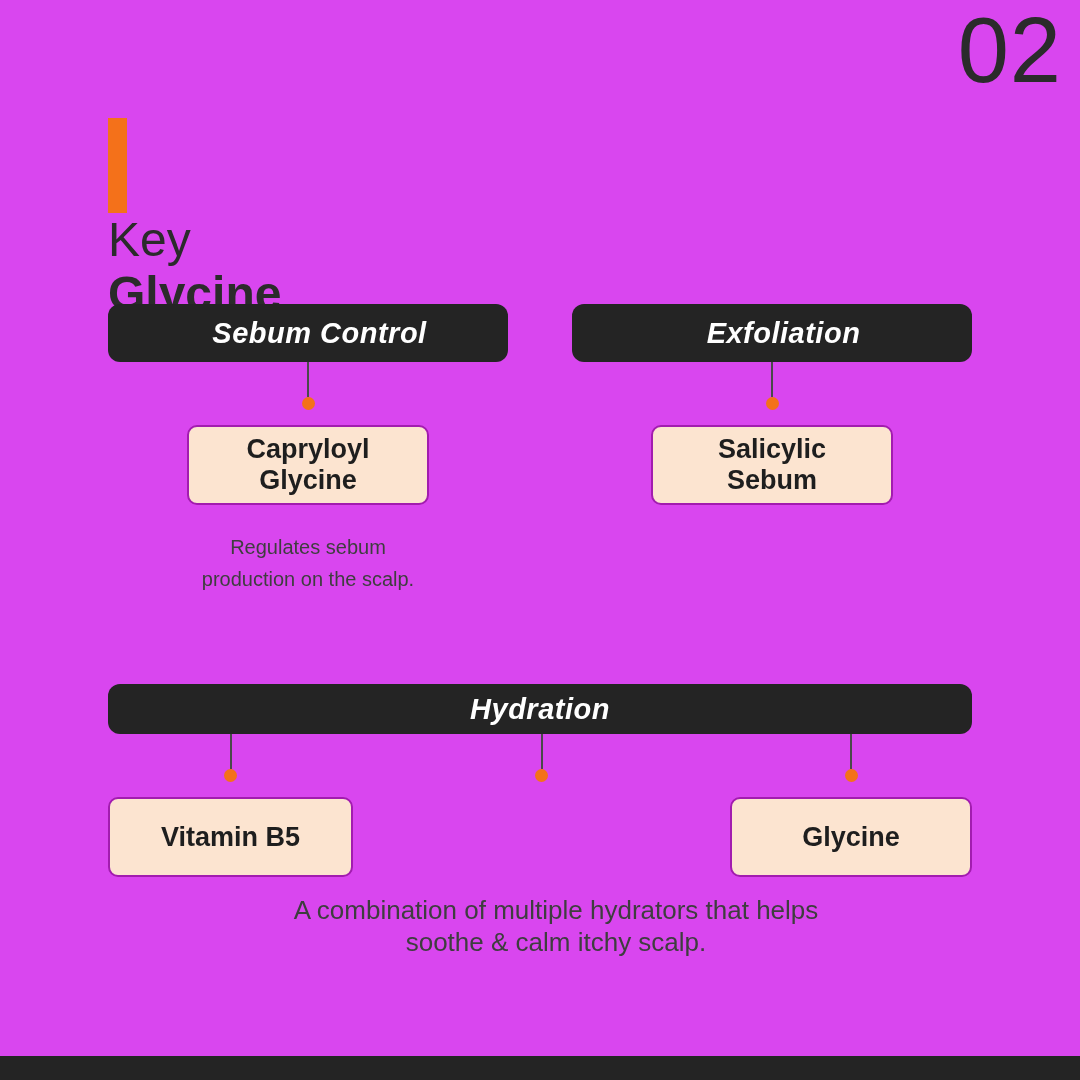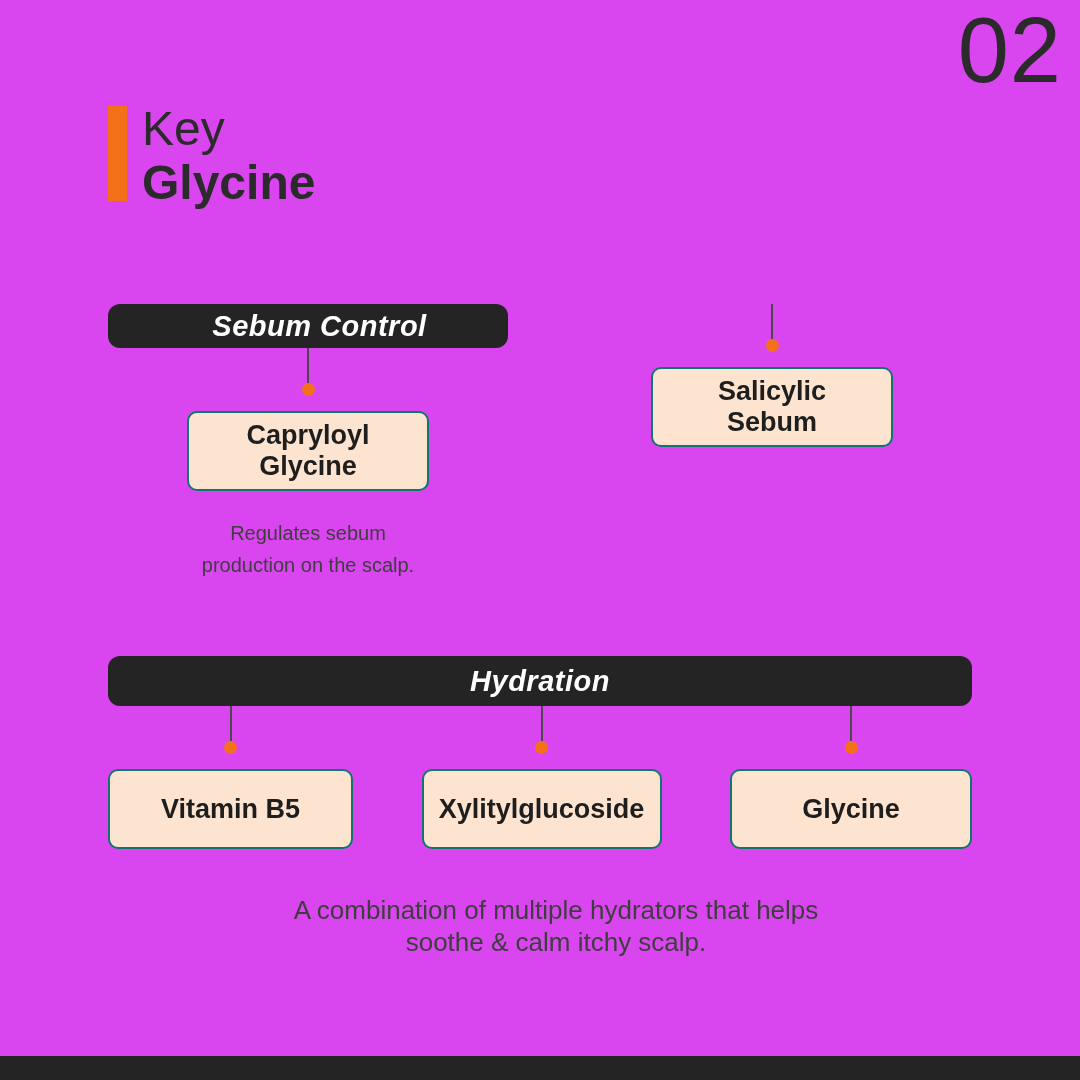--- a/index.html
+++ b/index.html
@@ -29,23 +29,24 @@
     font-weight: 300;
     line-height: 96px;
     color: var(--text-dark);
     letter-spacing: 1px;
   }
 
   
   .title-block {
     position: absolute;
     left: 108px;
-    top: 102px;
+    top: 114px;
     display: flex;
     align-items: flex-start;
+    flex-direction: column;
   }
   .title-accent-bar {
     width: 19px;
     height: 95px;
     background: var(--orange);
     margin-right: 15px;
     margin-top: 4px;
   }
   .title-line-light {
     font-size: 48px;
@@ -67,21 +68,21 @@
     width: 400px;
     display: flex;
     flex-direction: column;
     align-items: center;
   }
   .column-left  { left: 108px; }
   .column-right { left: 572px; }
 
   .category-pill {
     width: 100%;
-    height: 44px;
+    height: 58px;
     background: var(--dark);
     border-radius: 12px;
     color: #ffffff;
     font-size: 29px;
     font-weight: bold;
     font-style: italic;
     display: flex;
     align-items: center;
     justify-content: center;
     letter-spacing: 0.5px;
@@ -98,21 +99,21 @@
     height: 13px;
     border-radius: 50%;
     background: var(--orange);
   }
 
   .active-box {
     margin-top: 15px;
     width: 242px;
     min-height: 80px;
     background: var(--peach);
-    border: 2px solid #0f766e;
+    border: 2px solid #a21caf;
     border-radius: 10px;
     display: flex;
     align-items: center;
     justify-content: center;
     padding: 6px 10px;
   }
   .active-box span {
     font-size: 27px;
     font-weight: bold;
     line-height: 31px;
@@ -143,20 +144,21 @@
     background: var(--dark);
     border-radius: 12px;
     color: #ffffff;
     font-size: 29px;
     font-weight: bold;
     font-style: italic;
     display: flex;
     align-items: center;
     justify-content: center;
     letter-spacing: 0.5px;
+    margin-top: 28px;
   }
   .hydration-columns {
     display: flex;
     justify-content: space-between;
   }
   .hydration-column {
     display: flex;
     flex-direction: column;
     align-items: center;
   }
@@ -209,20 +211,21 @@
     <div class="connector-dot"></div>
     <div class="active-box">
       <span>Capryloyl
 Glycine</span>
     </div>
     <div class="column-description">Regulates sebum
 production on the scalp.</div>
   </div>
 
   <div class="column column-right">
+    <div class="category-pill">Exfoliation</div>
     <div class="connector-line"></div>
     <div class="connector-dot"></div>
     <div class="active-box">
       <span>Salicylic
 Sebum</span>
     </div>
   </div>
 
   <div class="hydration-section">
     <div class="hydration-pill">Hydration</div>
@@ -230,23 +233,20 @@
       <div class="hydration-column hcol-1">
         <div class="connector-line"></div>
         <div class="connector-dot"></div>
         <div class="active-box">
           <span>Vitamin B5</span>
         </div>
       </div>
       <div class="hydration-column hcol-2">
         <div class="connector-line"></div>
         <div class="connector-dot"></div>
-        <div class="active-box">
-          <span>Xylitylglucoside</span>
-        </div>
       </div>
       <div class="hydration-column hcol-3">
         <div class="connector-line"></div>
         <div class="connector-dot"></div>
         <div class="active-box">
           <span>Glycine</span>
         </div>
       </div>
     </div>
   </div>

